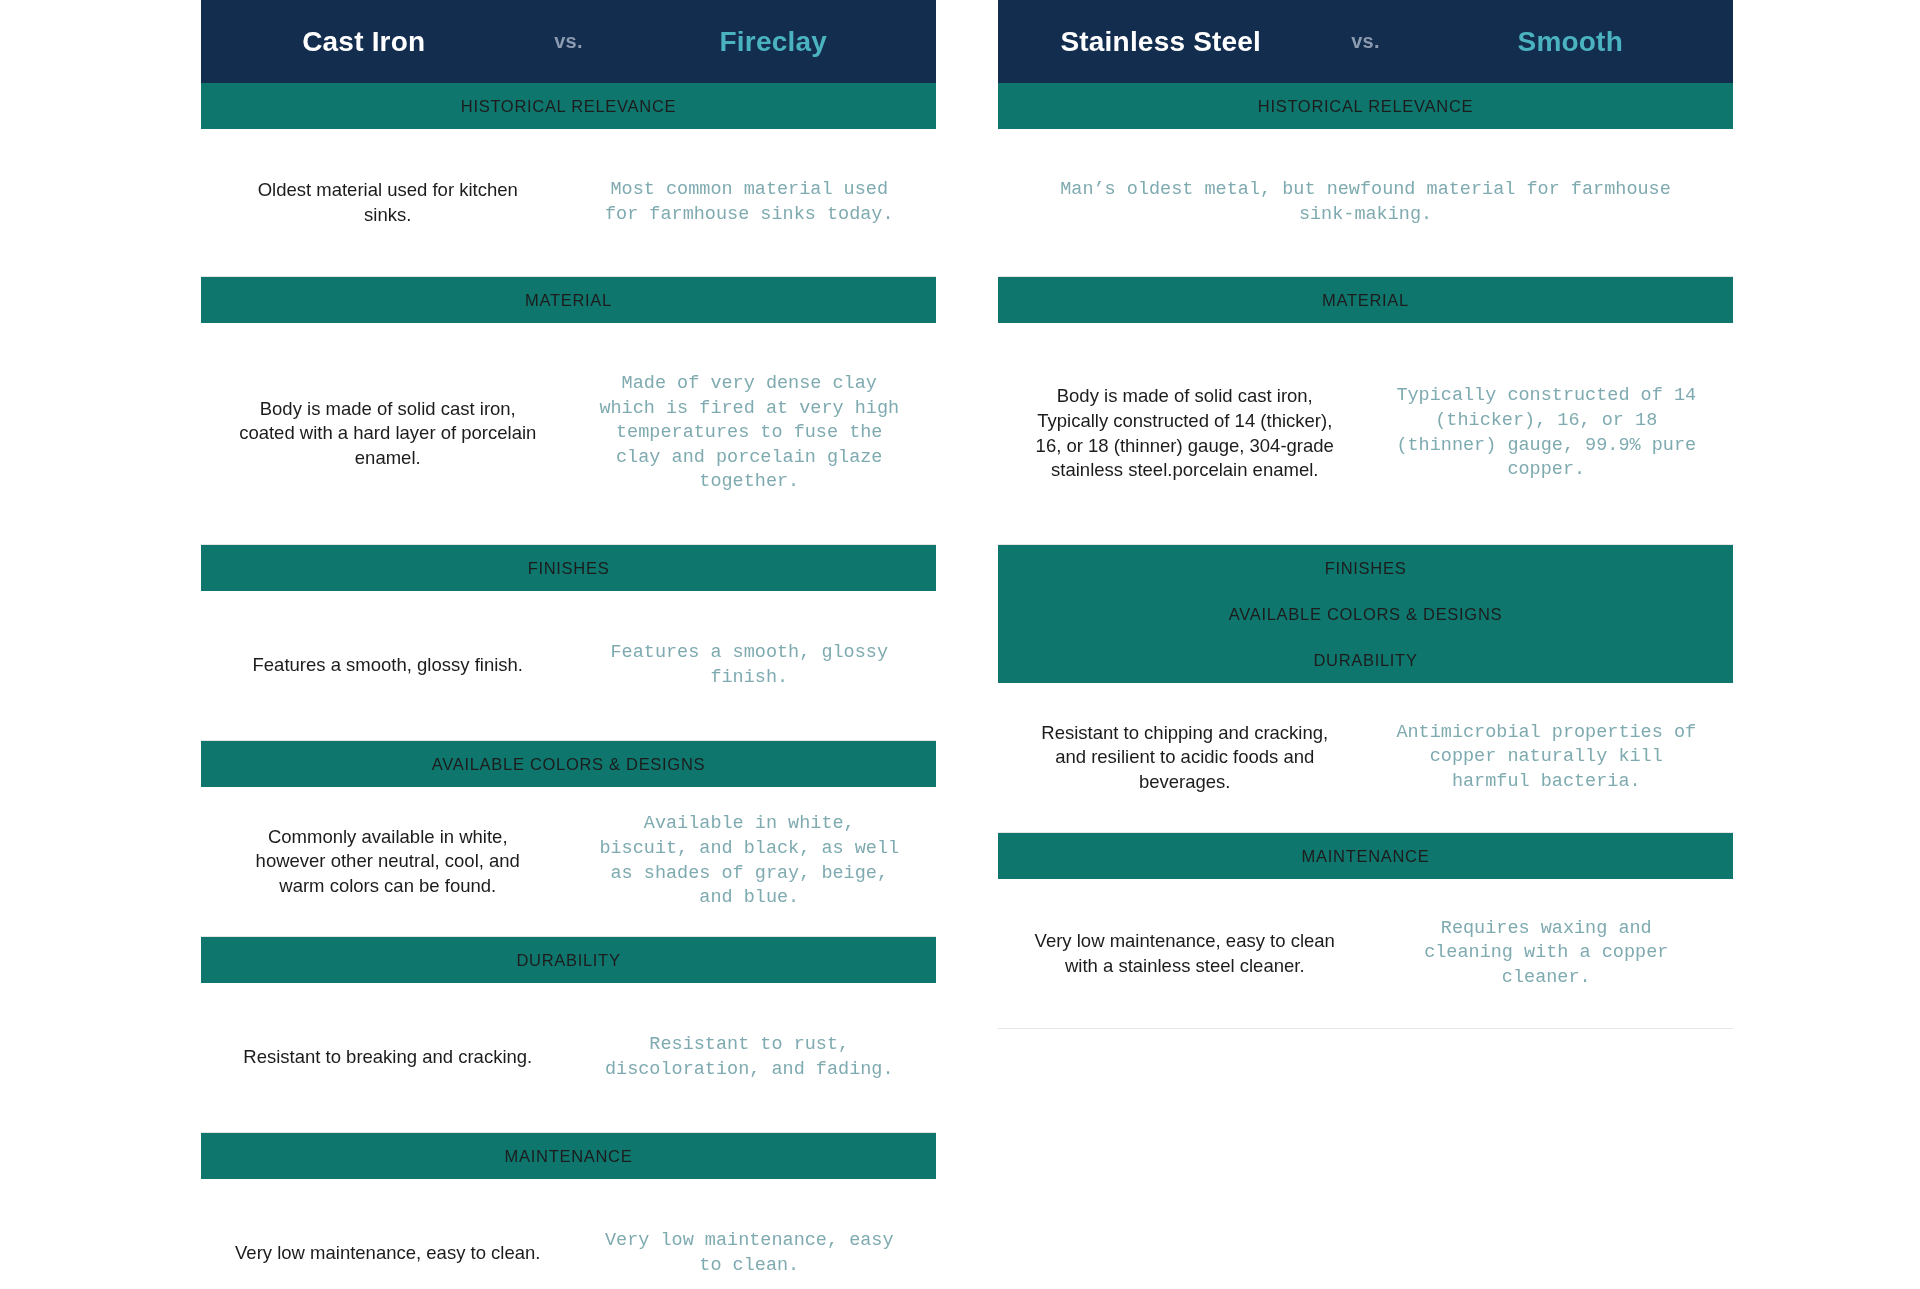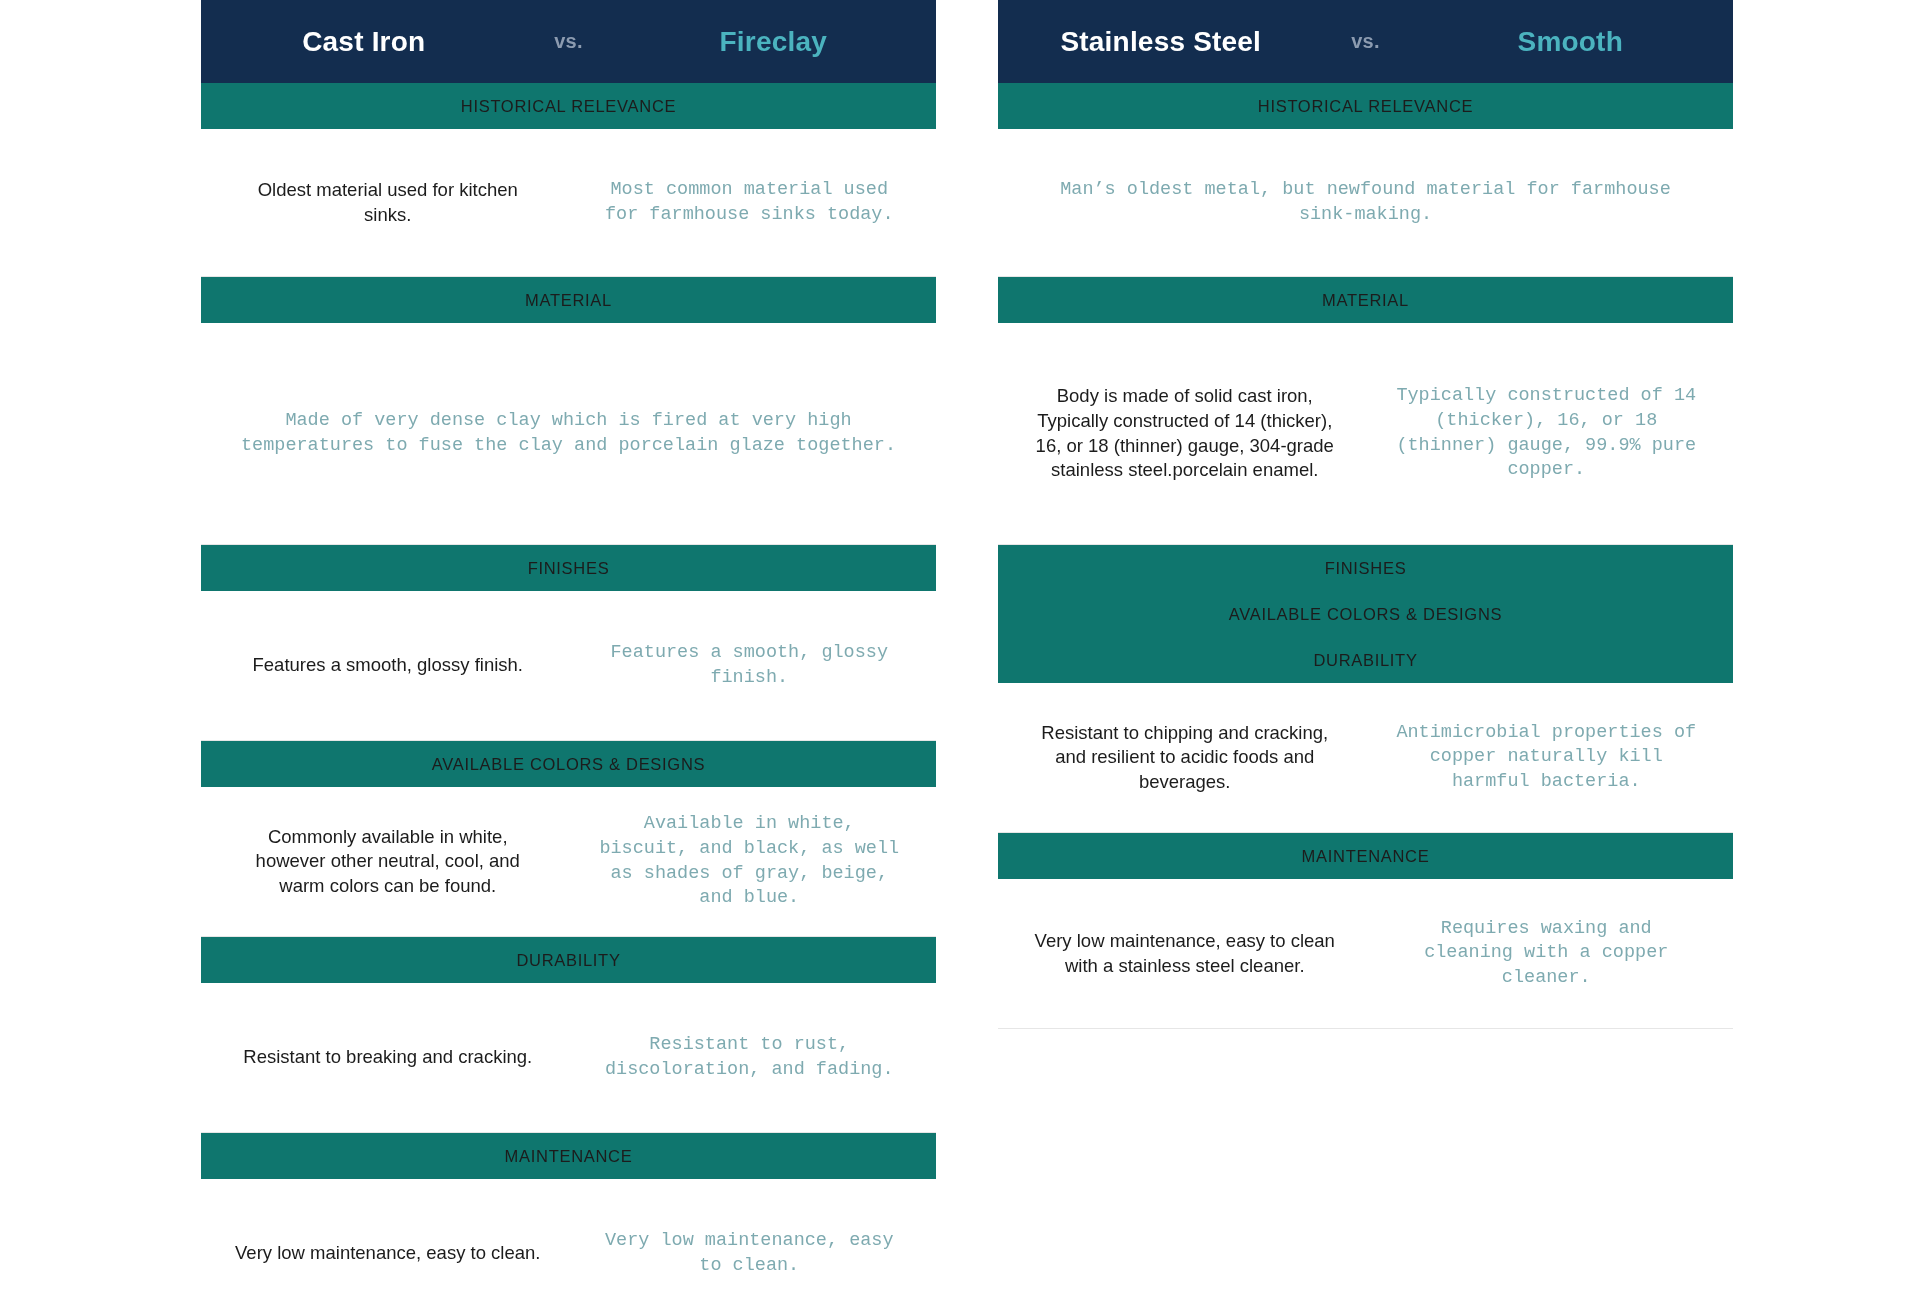--- a/index.html
+++ b/index.html
@@ -112,20 +112,21 @@
     </div>
 
     <div class="section-label">HISTORICAL RELEVANCE</div>
     <div class="content-row h-1">
       <div class="cell cell-left">Oldest material used for kitchen sinks.</div>
       <div class="cell cell-right">Most common material used for farmhouse sinks today.</div>
     </div>
 
     <div class="section-label">MATERIAL</div>
     <div class="content-row h-2">
+      <div class="cell cell-left">Body is made of solid cast iron, coated with a hard layer of porcelain enamel.</div>
       <div class="cell cell-right">Made of very dense clay which is fired at very high temperatures to fuse the clay and porcelain glaze together.</div>
     </div>
 
     <div class="section-label">FINISHES</div>
     <div class="content-row h-3">
       <div class="cell cell-left">Features a smooth, glossy finish.</div>
       <div class="cell cell-right">Features a smooth, glossy finish.</div>
     </div>
 
     <div class="section-label">AVAILABLE COLORS &amp; DESIGNS</div>

